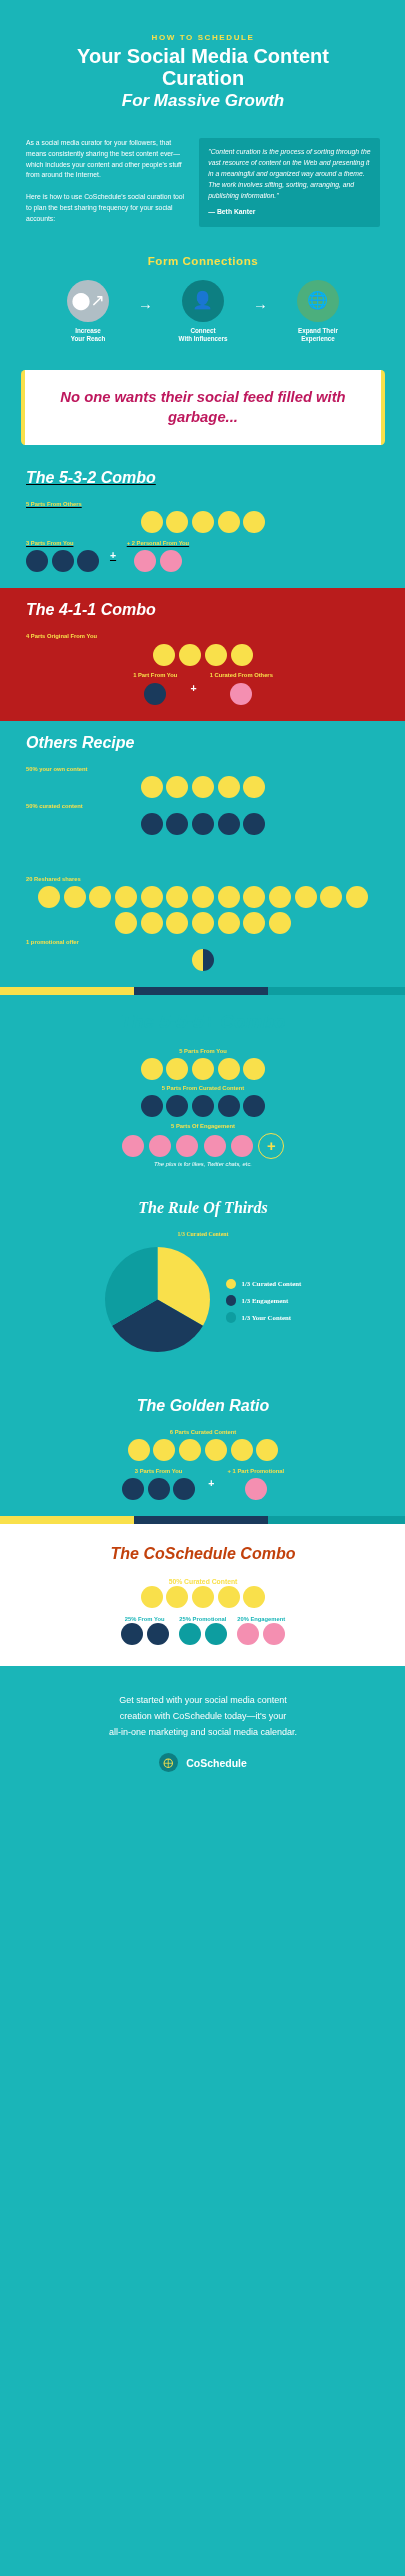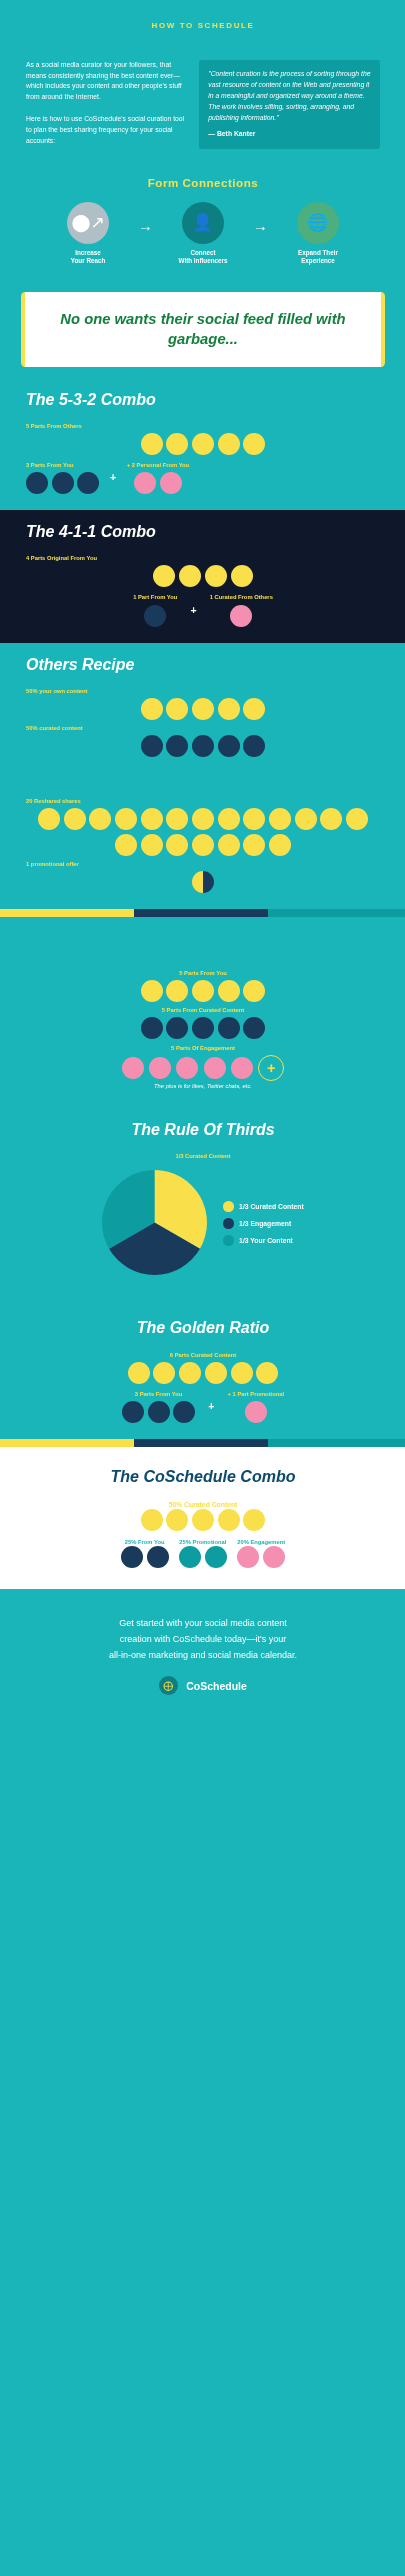--- a/index.html
+++ b/index.html
@@ -6,20 +6,21 @@
     body {
       width: 406px;
       background: #1ab5b8;
       font-family: 'Arial', sans-serif;
       overflow-x: hidden;
     }
 
     .page-wrapper {
       width: 406px;
       background: #1ab5b8;
+      margin-top: 12px;
     }
 
     
     .header {
       text-align: center;
       padding: 21px 42px 16px;
       background: #1ab5b8;
     }
     .header-subtitle {
       color: #f9e04b;
@@ -129,21 +130,21 @@
     .garbage-banner {
       background: #fff;
       margin: 10.5px 21px;
       border-radius: 4.2px;
       padding: 18.4px 26px;
       text-align: center;
       border-left: 4.2px solid #f9e04b;
       border-right: 4.2px solid #f9e04b;
     }
     .garbage-text {
-      color: #15803d;
+      color: #be185d;
       font-size: 14.8px;
       font-weight: 900;
       font-style: italic;
       line-height: 1.3;
     }
     .combo-title {
       font-size: 16px;
       font-weight: 900;
       color: #fff;
       margin-bottom: 2.6px;
@@ -250,34 +251,35 @@
       color: #fff;
       font-size: 5.8px;
       margin-top: 2.6px;
       font-style: italic;
     }
 
     .rule-thirds-section {
       background: #1ab5b8;
       padding: 16px 20px;
       text-align: center;
+      font-family: Liberation Serif, serif;
     }
 
     .golden-section {
       background: #1ab5b8;
       padding: 16px 20px;
       text-align: center;
     }
 
     .coschedule-combo {
       background: #fff;
       padding: 21px 26px;
       text-align: center;
     }
-    .coschedule-combo .combo-title { color: #0c4a6e; }
+    .coschedule-combo .combo-title { color: #c2410c; }
     .coschedule-combo .combo-subtitle { color: #f9e04b; }
 
     .percentage-label {
       color: #1ab5b8;
       font-size: 5.8px;
       font-weight: bold;
     }
 
     .cta-section {
       background: #1ab5b8;
@@ -327,41 +329,44 @@
       display: flex;
       align-items: center;
       gap: 3.7px;
       justify-content: center;
       flex-wrap: wrap;
     }
 
     .section-532 {
       background: #1ab5b8;
       padding: 13px 26px 16px;
+      text-decoration: underline;
     }
     .section-411 {
-      background: #0f172a;
+      background: #b91c1c;
       padding: 13px 26px 16px;
     }
     .section-buffer {
       background: #1ab5b8;
       padding: 13px 26px 16px;
     }
     .section-201 {
       background: #1ab5b8;
       padding: 13px 26px 16px;
     }
   </style>
 </head>
 <body>
 
 <div class="page-wrapper">
 
   <div class="header">
     <div class="header-subtitle">HOW TO SCHEDULE</div>
+    <div class="header-title">Your Social Media Content Curation</div>
+    <div class="header-title-italic">For Massive Growth</div>
   </div>
 
   <div class="intro-section">
     <div class="intro-left">
       <p>As a social media curator for your followers, that means consistently sharing the best content ever—which includes your content and other people's stuff from around the Internet.</p>
       <br>
       <p>Here is how to use CoSchedule's social curation tool to plan the best sharing frequency for your social accounts:</p>
     </div>
     <div class="intro-right">
       <div class="quote-text">"Content curation is the process of sorting through the vast resource of content on the Web and presenting it in a meaningful and organized way around a theme. The work involves sifting, sorting, arranging, and publishing information."</div>

